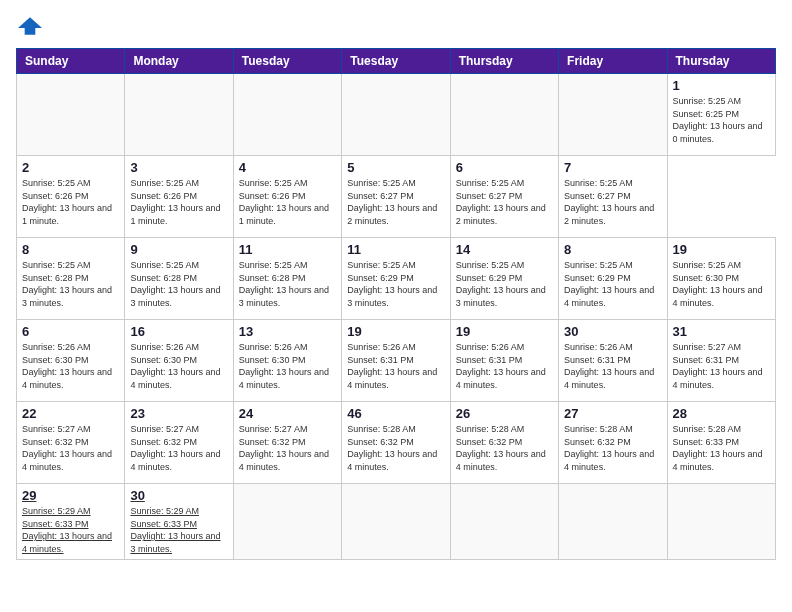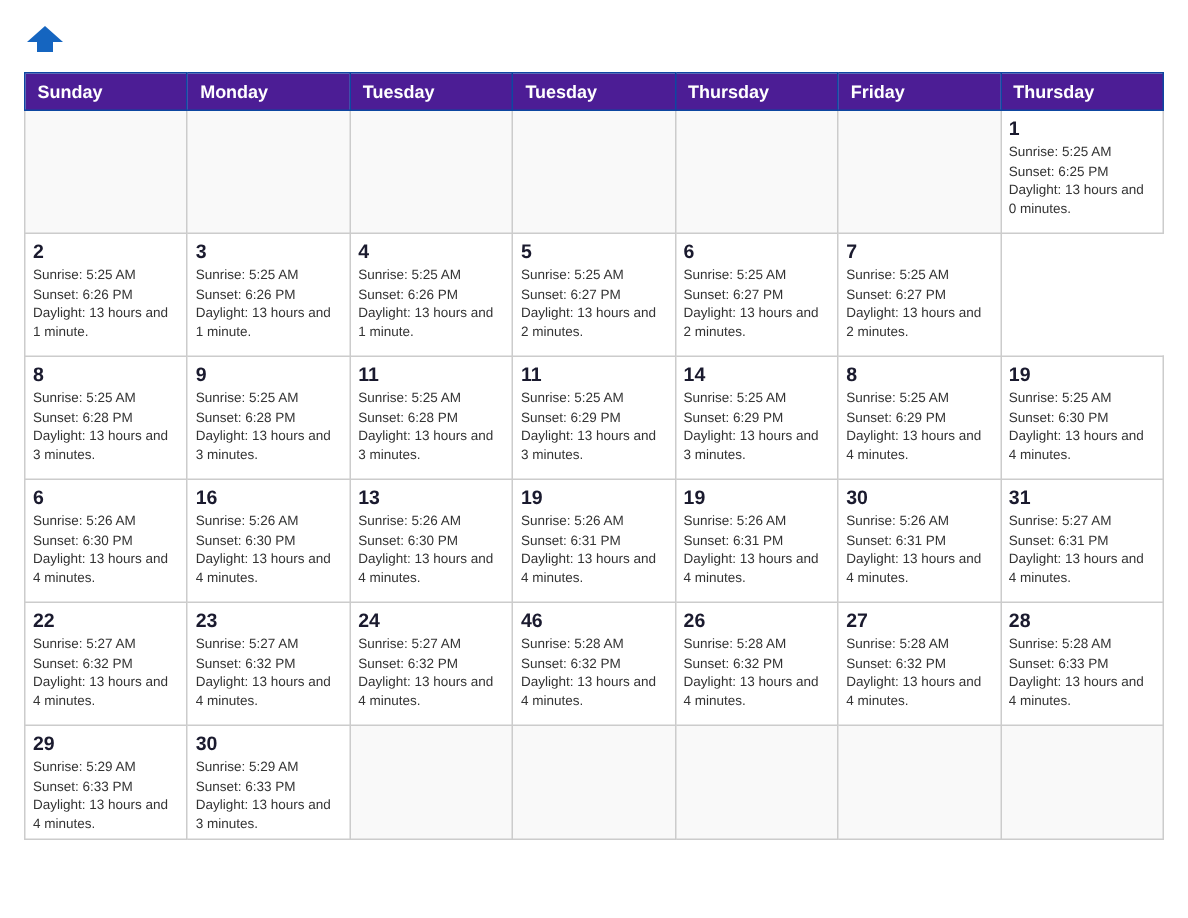--- a/index.html
+++ b/index.html
@@ -80,20 +80,21 @@
     .day-info {
       font-size: 9px;
       line-height: 1.4;
       color: #333;
     }
     .empty-cell {
       background: #f9f9f9;
     }
     .last-row td {
       height: 70px;
+      text-decoration: underline;
     }
   </style>
 </head>
 <body>
 
 <div class="header-area">
   <div class="logo">
     <svg class="logo-icon" viewBox="0 0 40 30" xmlns="http://www.w3.org/2000/svg">
       <polygon points="20,2 38,18 28,18 28,28 12,28 12,18 2,18" fill="#1565c0"></polygon>
     </svg>

